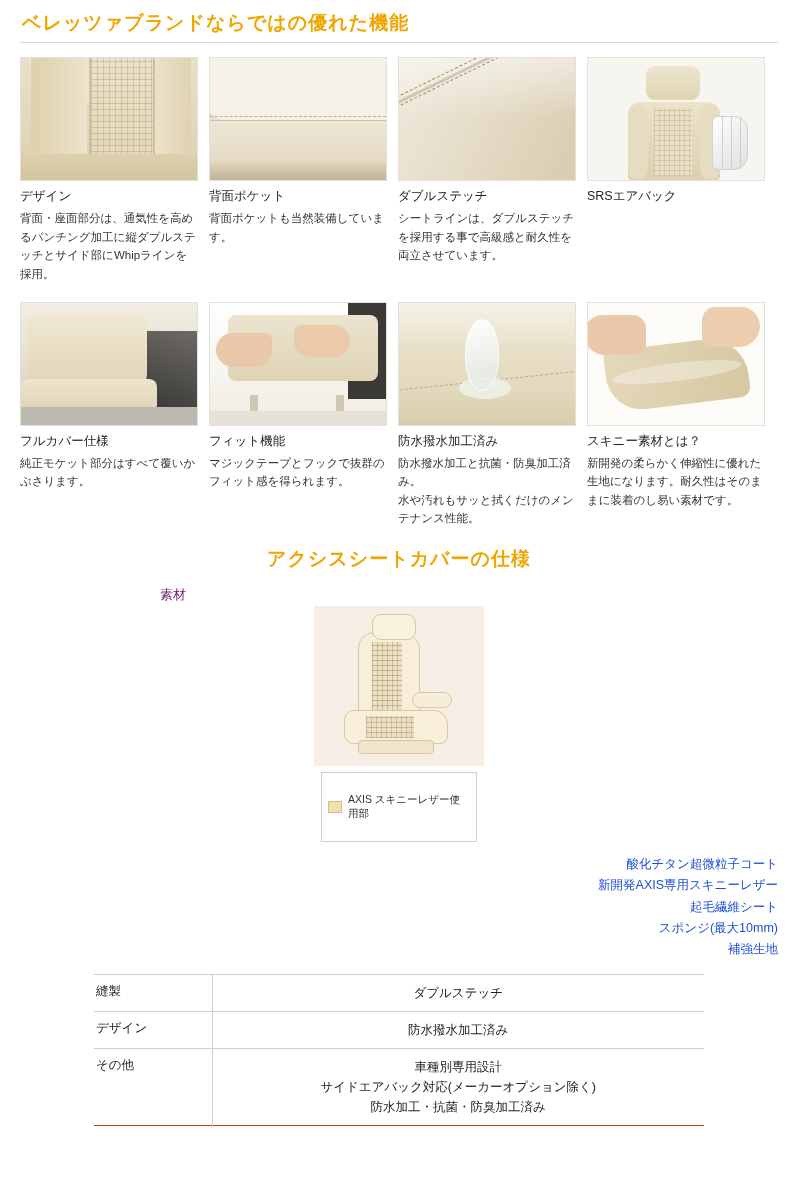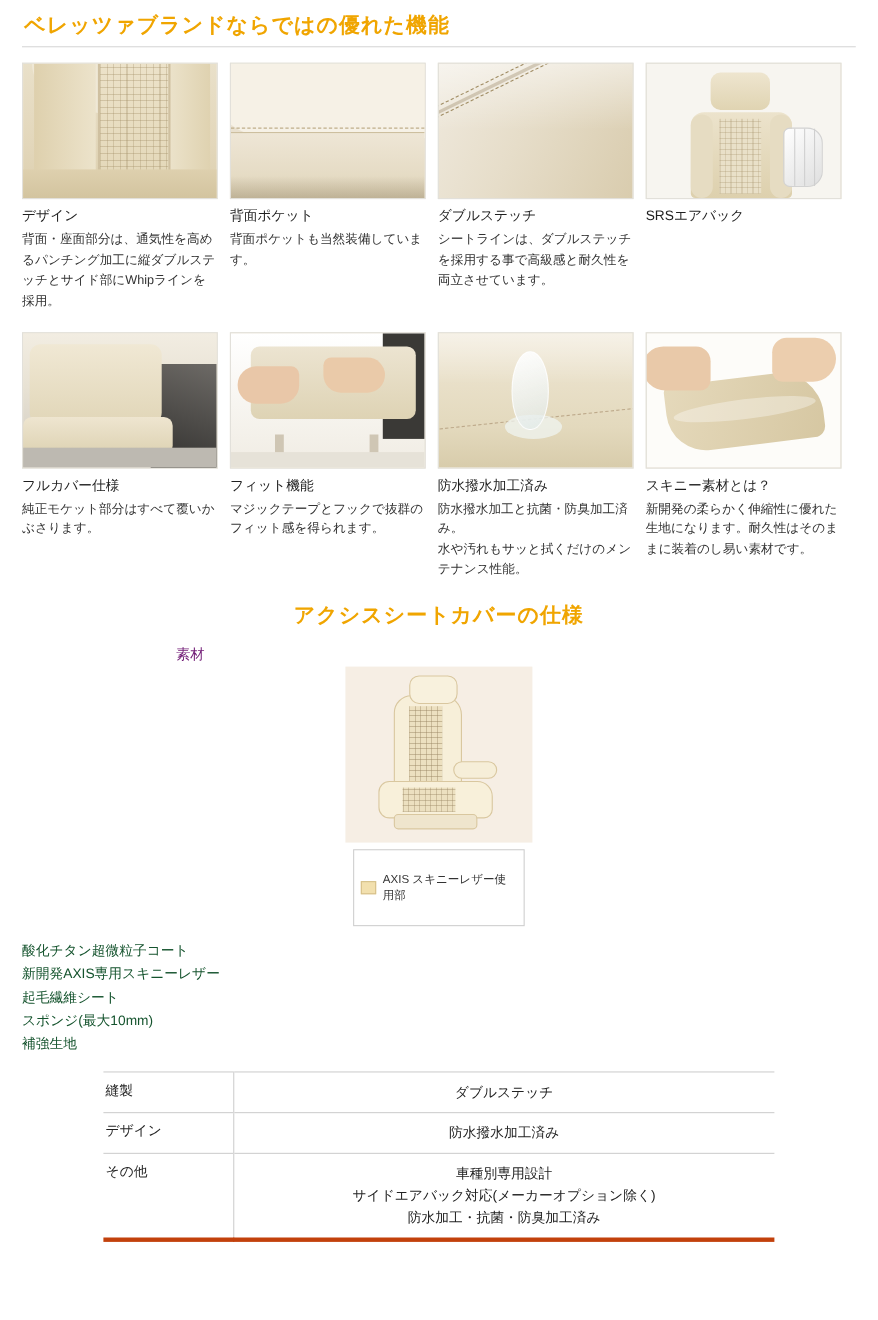--- a/index.html
+++ b/index.html
@@ -190,35 +190,35 @@
   }
   .legend-swatch {
     width: 14px;
     height: 12px;
     background: #f2e0ae;
     border: 1px solid #d6c08a;
     flex: none;
   }
 
   .material-list {
-    text-align: left;
+    text-align: right;
     font-size: 12.5px;
     line-height: 1.7;
     margin-top: 12px;
-    color: #14532d;
+    color: #1d4ed8;
   }
 
   .spec-table {
     width: 610px;
     margin: 14px auto 0 auto;
     border-collapse: collapse;
     font-size: 12.5px;
   }
   .spec-table tr { border-top: 1px solid #cfcfcf; }
-  .spec-table tr:last-child { border-bottom: 4px solid #c2410c; }
+  .spec-table tr:last-child { border-bottom: 1px solid #c2410c; }
   .spec-table th {
     width: 118px;
     text-align: left;
     font-weight: normal;
     padding: 8px 4px 8px 2px;
     vertical-align: top;
     color: #1f1f1f;
     border-right: 1px solid #cfcfcf;
   }
   .spec-table td {

